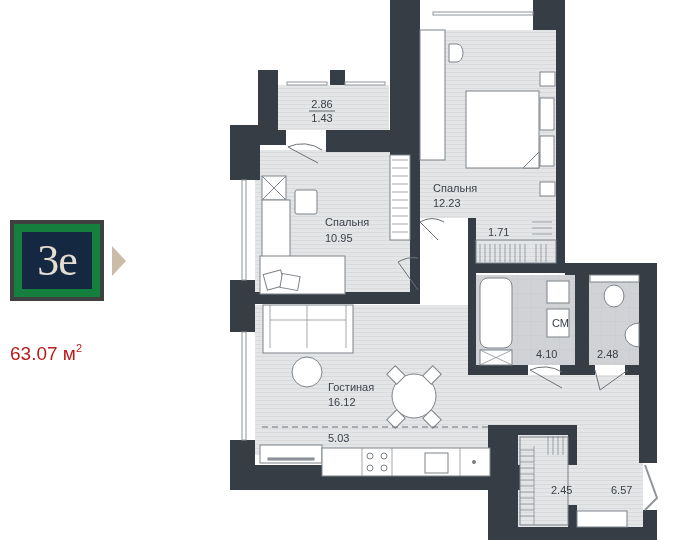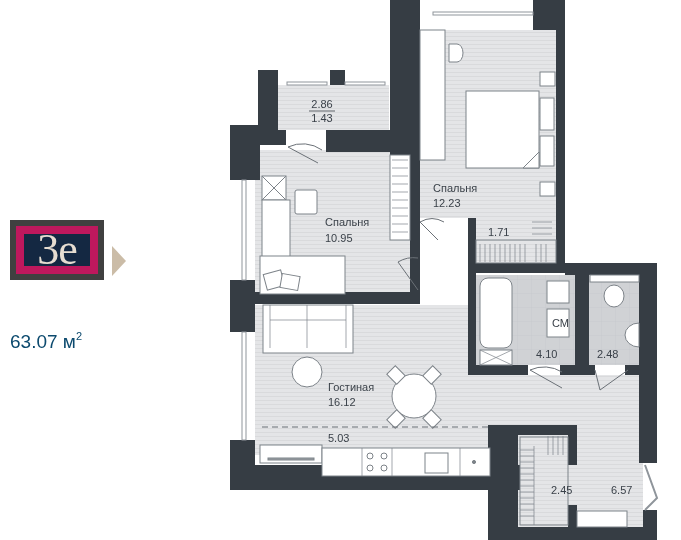--- a/index.html
+++ b/index.html
@@ -1,31 +1,31 @@
 <!DOCTYPE html>
 <html><head>
 <meta charset="utf-8">
 <style>
   html, body { margin: 0; padding: 0; background: #ffffff; }
   body { width: 681px; height: 540px; position: relative; overflow: hidden; font-family: "Liberation Sans", sans-serif; }
   .badge {
-    position: absolute; left: 10px; top: 220px; width: 94px; height: 60px;
-    background: #be185d; border: 6px solid #404040; box-sizing: border-box;
+    position: absolute; left: 10px; top: 220px; width: 94px; height: 81px;
+    background: #15803d; border: 4px solid #404040; box-sizing: border-box;
   }
   .badge-inner {
     position: absolute; left: 8px; top: 8px; right: 8px; bottom: 8px;
     background: #142842; display: flex; align-items: center; justify-content: center;
   }
   .badge-text { color: #e6ddd1; font-family: "Liberation Serif", serif; font-size: 44px; line-height: 1; letter-spacing: -1px; }
   .arrow {
     position: absolute; left: 112px; top: 246px; width: 0; height: 0;
     border-top: 15px solid transparent; border-bottom: 15px solid transparent;
     border-left: 14px solid #cbbca7;
   }
-  .area-total { position: absolute; left: 10px; top: 330px; font-size: 19px; color: #0c4a6e; }
+  .area-total { position: absolute; left: 10px; top: 342px; font-size: 19px; color: #b91c1c; }
   .area-total sup { font-size: 11px; vertical-align: 8px; }
   svg.plan { position: absolute; left: 0; top: 0; }
   .room-label { font-family: "Liberation Sans", sans-serif; font-size: 11px; fill: #3a4149; }
   .room-val { font-family: "Liberation Sans", sans-serif; font-size: 11px; fill: #3a4149; }
 </style>
 </head>
 <body>
 
 <div class="badge">
   <div class="badge-inner">

